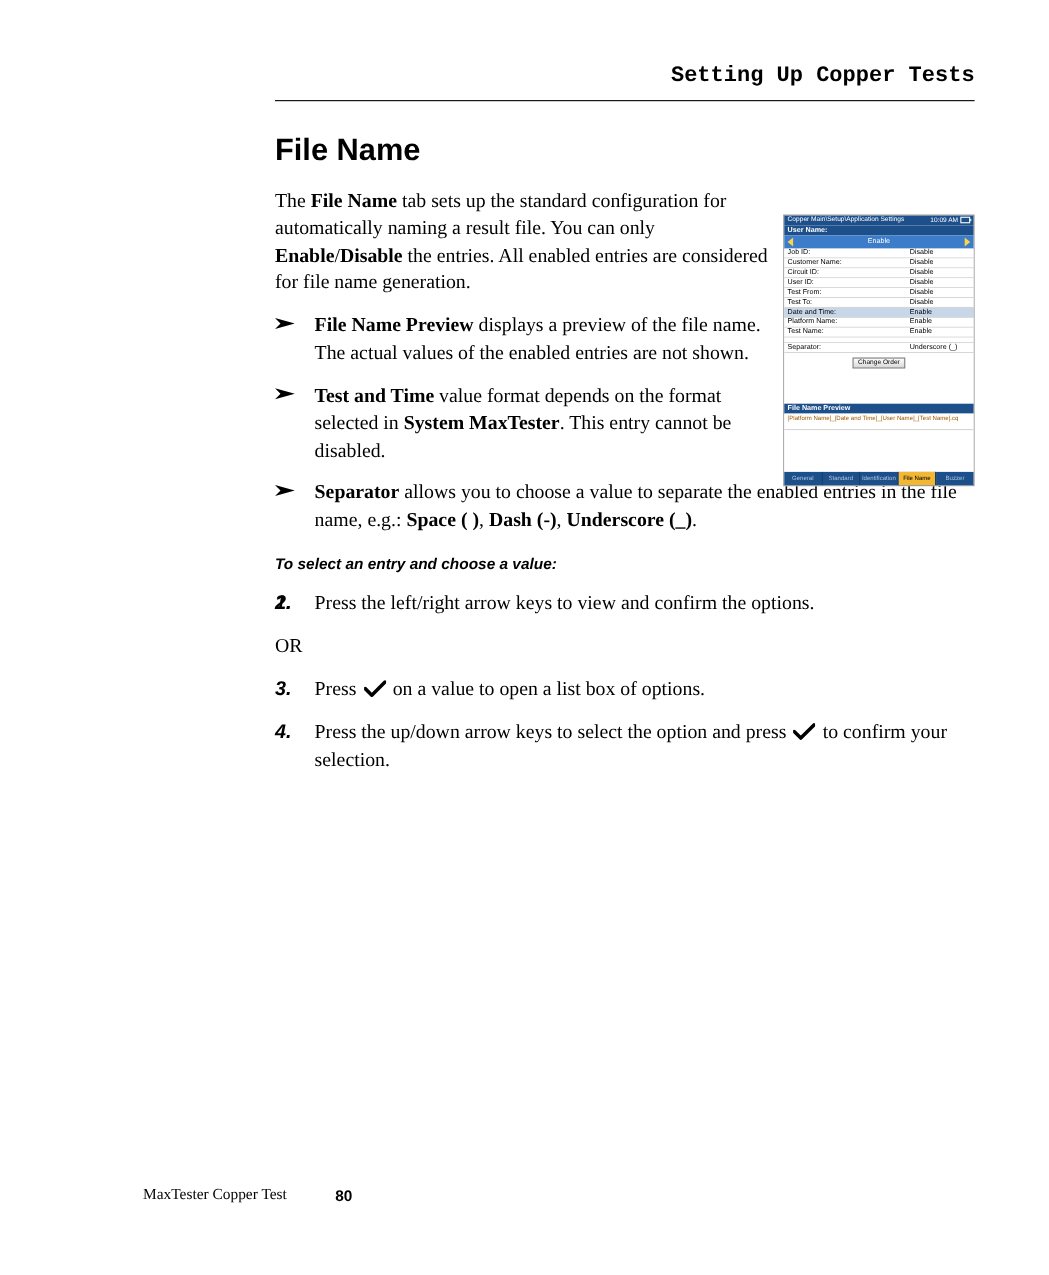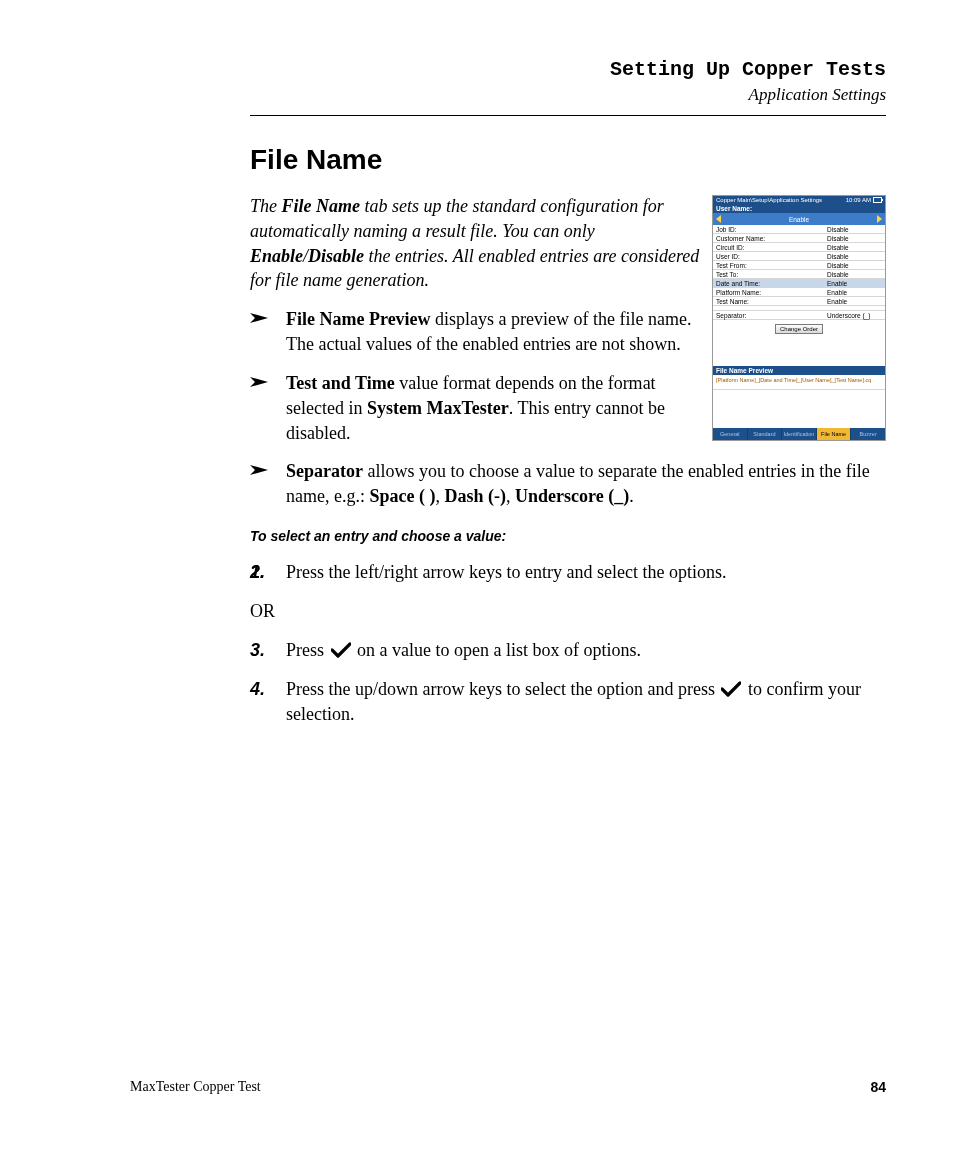--- a/index.html
+++ b/index.html
@@ -4,35 +4,35 @@
 <style>
   html,body{margin:0;padding:0;background:#fff;}
   body{width:954px;height:1159px;font-family:Georgia,"Times New Roman",serif;color:#000;position:relative;}
   .page{box-sizing:border-box;padding:58px 68px 0 130px;}
   .hdr{text-align:right;border-bottom:1px solid #000;padding-bottom:10px;margin-bottom:28px;margin-left:120px;}
   .hdr-title{font-family:Liberation Mono, monospace;font-weight:700;font-size:20px;}
   .hdr-sub{font-style:italic;font-size:17px;margin-top:4px;}
   .h2{font-family:Arial,Helvetica,sans-serif;font-weight:700;font-size:28px;margin:0 0 18px 120px;}
   .content{margin-left:120px;font-size:18px;line-height:1.38;}
   .content p{margin:0 0 14px 0;}
-  .intro{width:460px;font-style:italic;}
+  .intro{width:460px;}
   .bullets{list-style:none;padding:0;margin:0 0 14px 0;}
   .bullets>li{position:relative;padding-left:36px;margin-bottom:14px;}
   .bul-ic{position:absolute;left:0;top:4px;}
   .li-a{width:420px;}
   .li-b{width:420px;}
   .li-c{width:620px;}
   .proc-hd{font-family:Arial,Helvetica,sans-serif;font-weight:700;font-style:italic;font-size:14px;margin:18px 0 12px 0;}
   .ol{list-style:none;padding:0;margin:0;}
   .ol>li{position:relative;padding-left:36px;margin-bottom:14px;}
   .num{font-family:Arial,Helvetica,sans-serif;font-weight:700;font-style:italic;position:absolute;left:0;top:0;}
   .or{margin:0 0 14px 36px;}
   .check{display:inline-block;vertical-align:-2px;margin:0 2px;}
   .b{font-weight:700;}
-  .footer{position:absolute;left:130px;right:68px;bottom:64px;font-size:14px;display:flex;justify-content:space-between;}
+  .footer{position:absolute;left:130px;right:68px;bottom:64px;font-size:14px;display:flex;gap:44px;}
   .footer .pg{font-family:Arial,Helvetica,sans-serif;font-weight:700;}
 
   
   .device{position:absolute;top:195px;right:68px;width:172px;border:1px solid #999;font-family:Arial,Helvetica,sans-serif;font-size:6.5px;background:#fff;}
   .dev-top{background:#1d4f8b;color:#fff;display:flex;justify-content:space-between;align-items:center;padding:1px 3px;font-size:6px;}
   .dev-top .bat{display:inline-block;width:7px;height:4px;border:1px solid #fff;position:relative;margin-left:2px;vertical-align:middle;}
   .dev-top .bat:after{content:"";position:absolute;right:-2px;top:1px;width:1px;height:2px;background:#fff;}
   .dev-field{background:#1d4f8b;color:#fff;padding:1px 3px;font-weight:700;}
   .dev-sel{background:#3d7cc9;color:#fff;display:flex;align-items:center;justify-content:space-between;padding:2px 3px;}
   .dev-sel .arr{width:0;height:0;}
@@ -53,21 +53,20 @@
   .dev-tab{flex:1;text-align:center;color:#a9c3e4;padding:3px 0;font-size:5.5px;border-right:1px solid #14406e;}
   .dev-tab:last-child{border-right:none;}
   .dev-tab.active{background:#f2b733;color:#000;}
 </style>
 </head>
 <body>
 
 <div class="page">
   <div class="hdr">
     <div class="hdr-title">Setting Up Copper Tests</div>
-    <div class="hdr-sub">Application Settings</div>
   </div>
 
   <h2 class="h2">File Name</h2>
 
   <div class="content">
     <p class="intro">
       <span>The </span><span class="b">File Name</span><span> tab sets up the standard configuration for automatically naming a result file. You can only </span><span class="b">Enable</span><span>/</span><span class="b">Disable</span><span> the entries. All enabled entries are considered for file name generation.</span>
     </p>
 
     <ul class="bullets">
@@ -88,21 +87,21 @@
             <path d="M0 2 L18 7 L0 12 L5 7 Z" fill="#000"></path>
           </svg>
         <span class="b">Separator</span><span> allows you to choose a value to separate the enabled entries in the file name, e.g.: </span><span class="b">Space ( )</span><span>, </span><span class="b">Dash (-)</span><span>, </span><span class="b">Underscore (_)</span><span>.</span>
       </li>
     </ul>
 
     <div class="proc-hd">To select an entry and choose a value:</div>
 
     <ol class="ol">
       <li><span class="num">1.</span></li>
-      <li><span class="num">2.</span><span>Press the left/right arrow keys to entry and select the options.</span></li>
+      <li><span class="num">2.</span><span>Press the left/right arrow keys to view and confirm the options.</span></li>
     </ol>
     <p class="or">OR</p>
     <ol class="ol">
       <li><span class="num">3.</span><span>Press </span><svg class="check" width="20" height="16" viewBox="0 0 20 16">
             <path d="M1 8 L7 14 L19 2" stroke="#000" stroke-width="3.2" fill="none" stroke-linecap="round" stroke-linejoin="round"></path>
           </svg><span> on a value to open a list box of options.</span></li>
       <li><span class="num">4.</span><span>Press the up/down arrow keys to select the option and press </span><svg class="check" width="20" height="16" viewBox="0 0 20 16">
             <path d="M1 8 L7 14 L19 2" stroke="#000" stroke-width="3.2" fill="none" stroke-linecap="round" stroke-linejoin="round"></path>
           </svg><span> to confirm your selection.</span></li>
     </ol>
@@ -174,14 +173,14 @@
       <div class="dev-tab">General</div>
       <div class="dev-tab">Standard</div>
       <div class="dev-tab">Identification</div>
       <div class="dev-tab active">File Name</div>
       <div class="dev-tab">Buzzer</div>
     </div>
 </div>
 
 <div class="footer">
   <span>MaxTester Copper Test</span>
-  <span class="pg">84</span>
+  <span class="pg">80</span>
 </div>
 
 </body></html>

